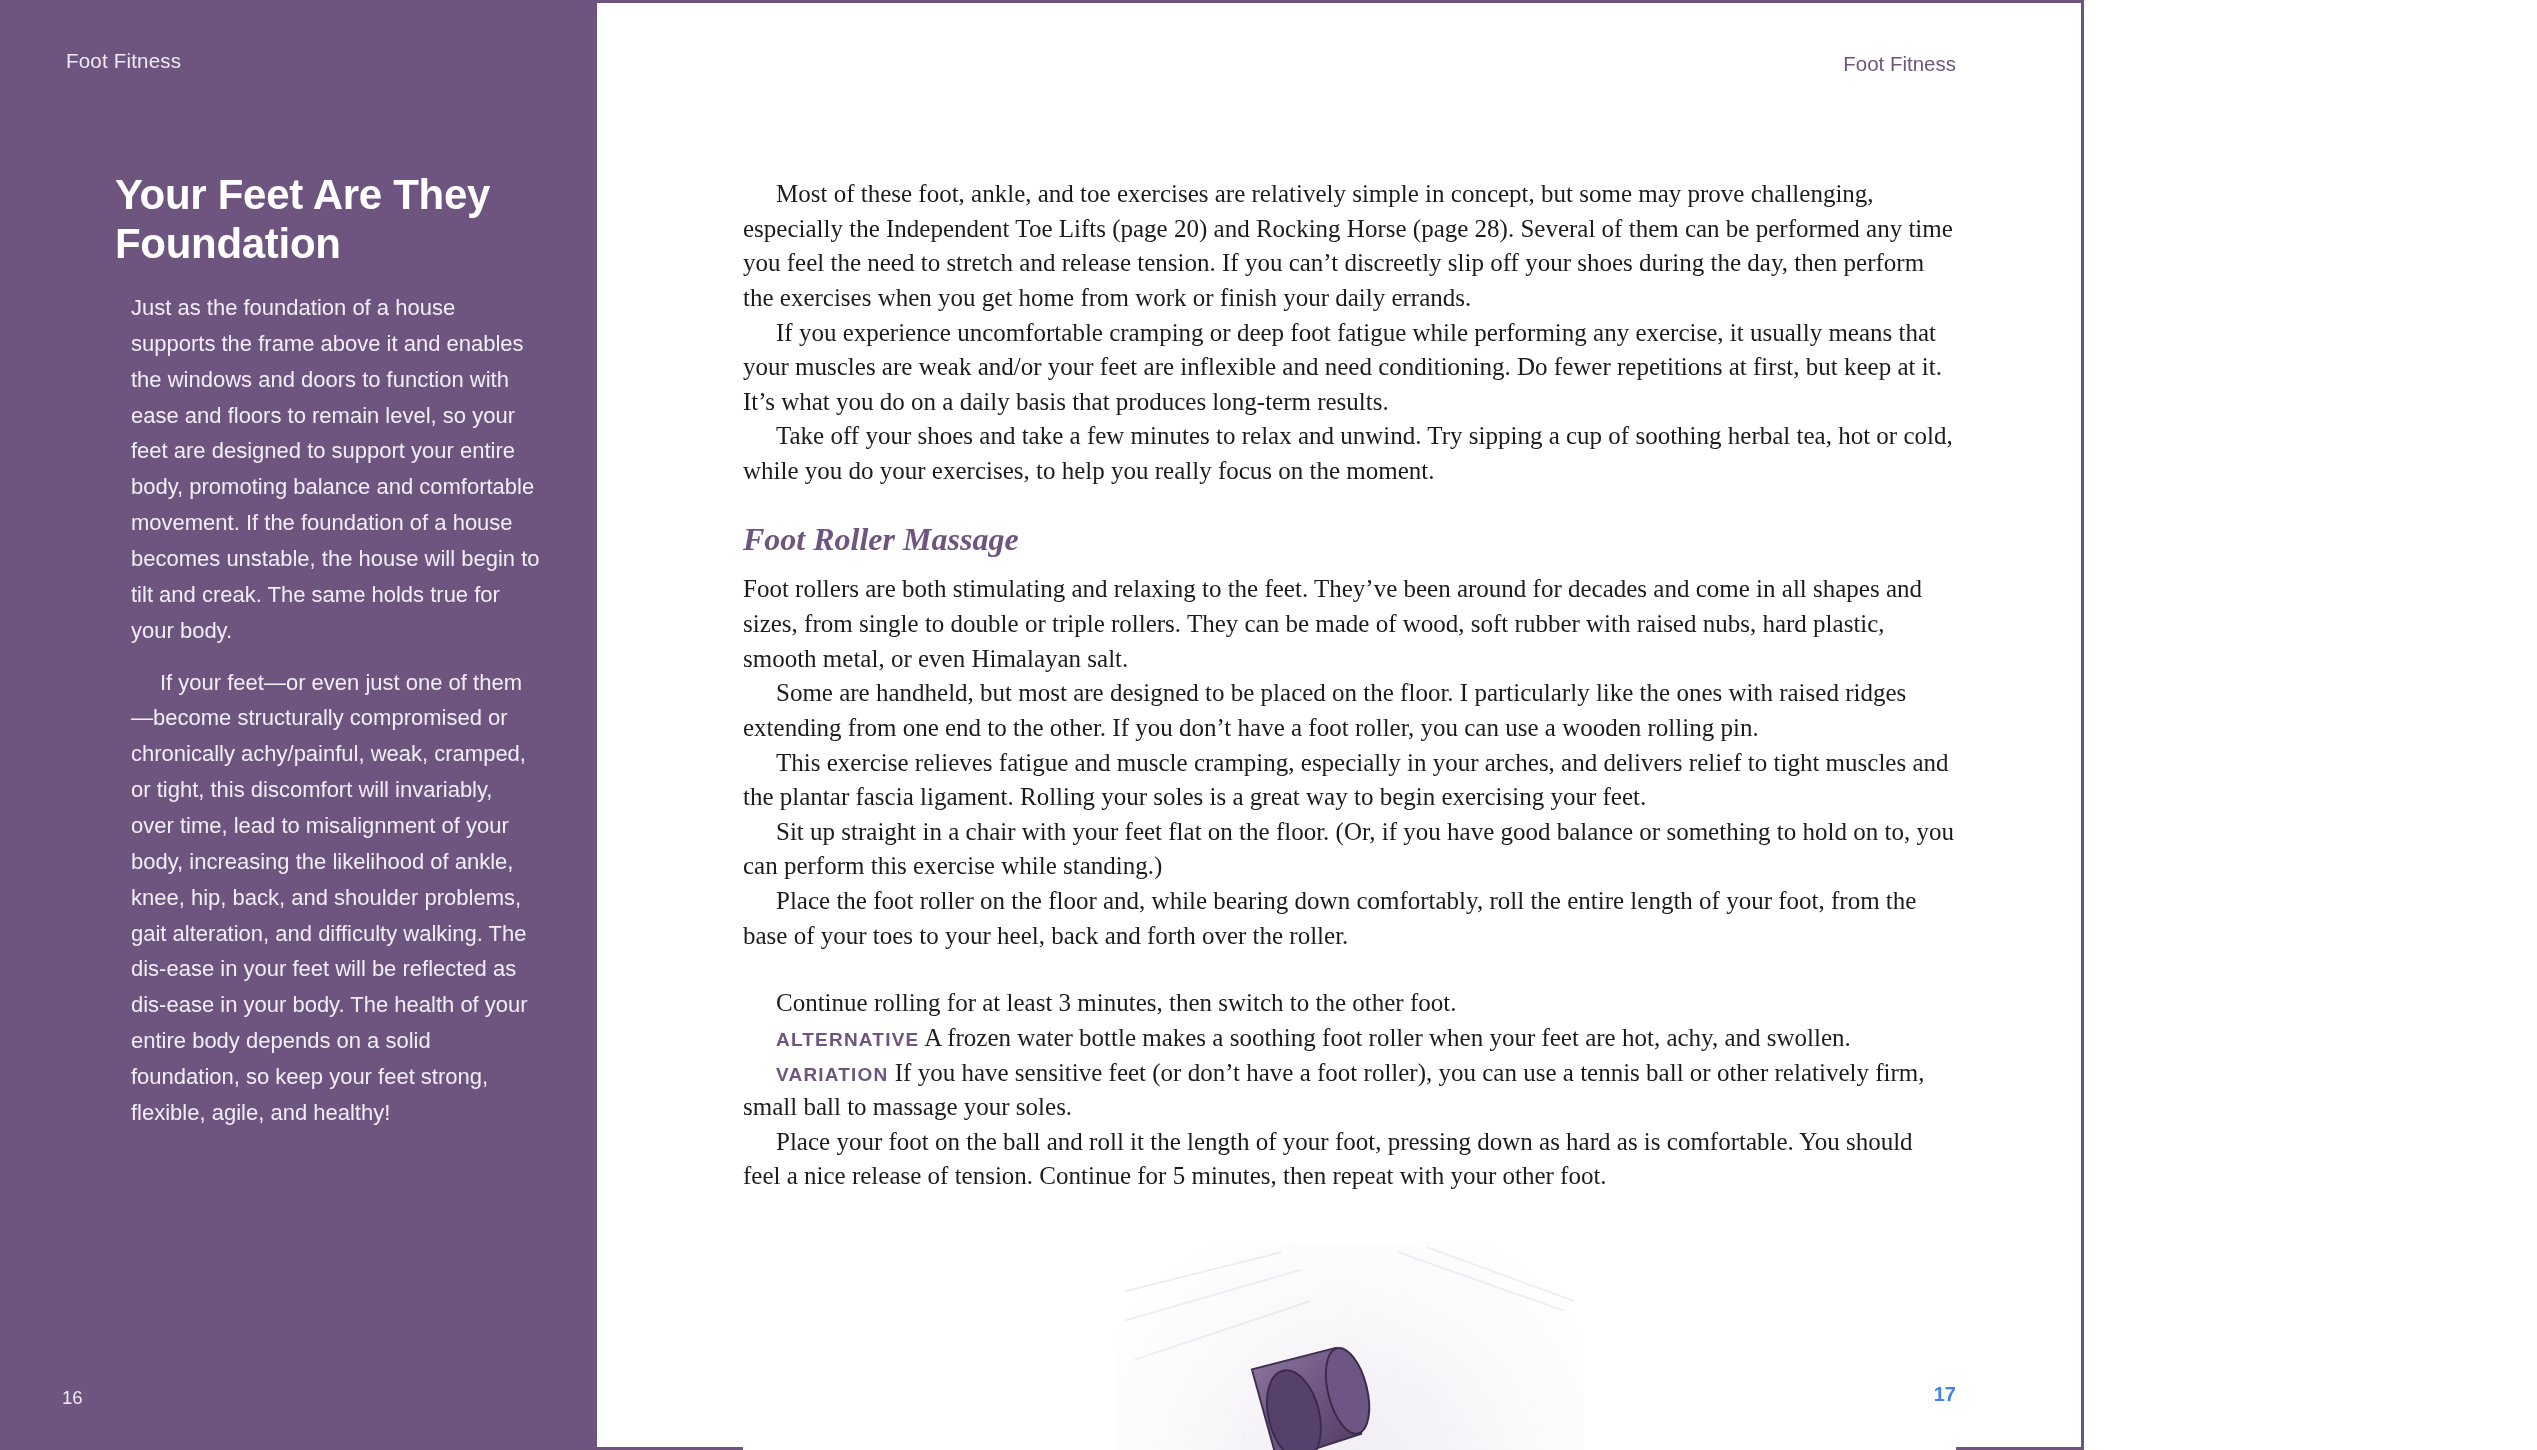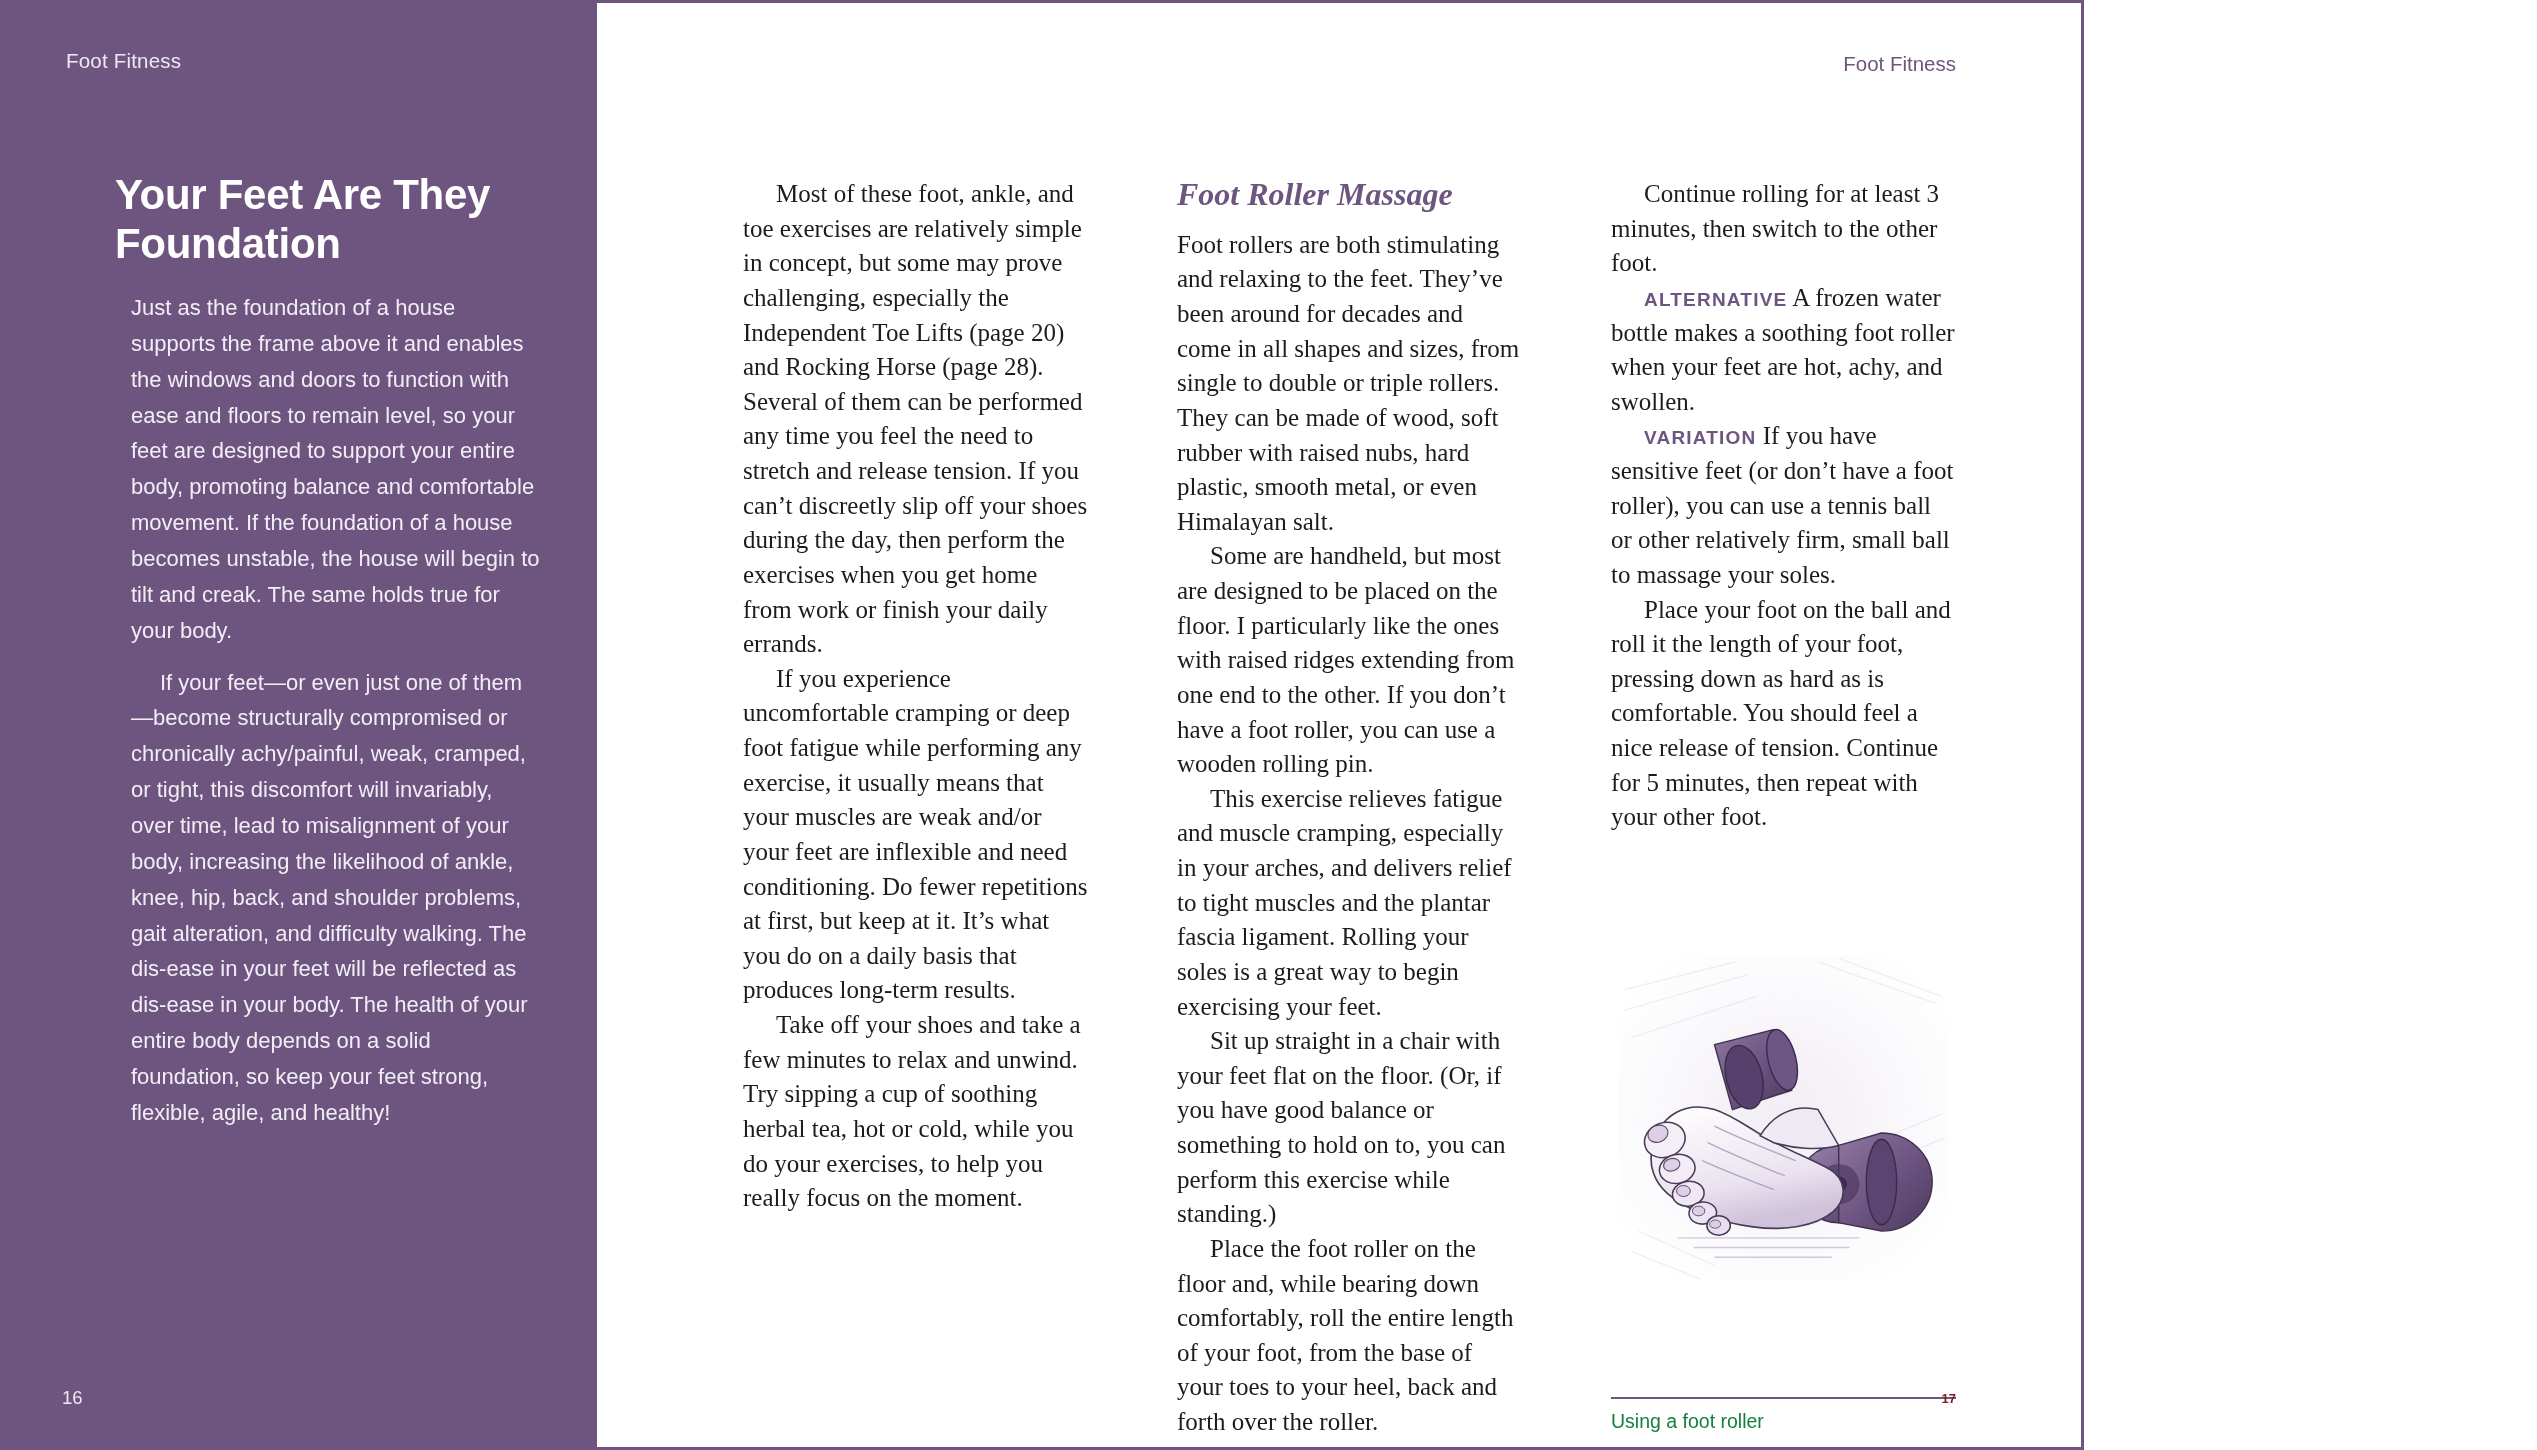--- a/index.html
+++ b/index.html
@@ -89,33 +89,34 @@
     top: 49px;
     right: 125px;
     color: #6d5580;
     font-family: "Liberation Sans", sans-serif;
     font-size: 20.5px;
   }
   .page-right .folio {
     position: absolute;
     bottom: 41px;
     right: 125px;
-    color: #7f1d1d;
-    font-family: "Liberation Sans", sans-serif;
-    font-size: 13px;
+    color: #3b82f6;
+    font-family: "Liberation Sans", sans-serif;
+    font-size: 20px;
     font-weight: bold;
   }
   .cols {
     position: absolute;
     top: 174px;
     left: 146px;
     right: 125px;
     bottom: 88px;
     display: flex;
-    gap: 89px;
+    gap: 33px;
+    flex-direction: column;
   }
   .col {
     flex: 1 1 0;
     position: relative;
   }
   .col p {
     font-family: "Liberation Serif", serif;
     font-size: 25px;
     line-height: 1.385;
     color: #1c1b1e;

